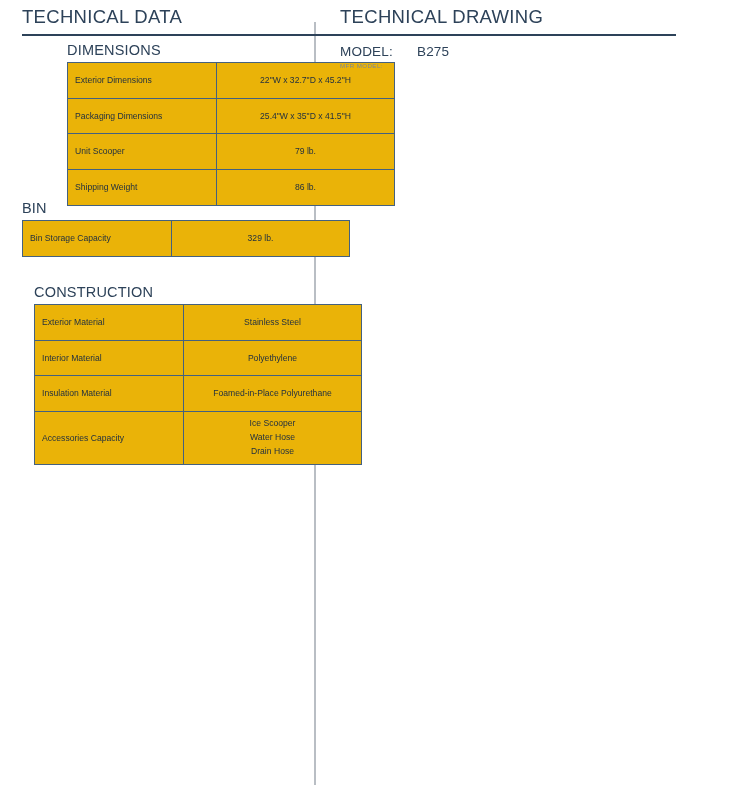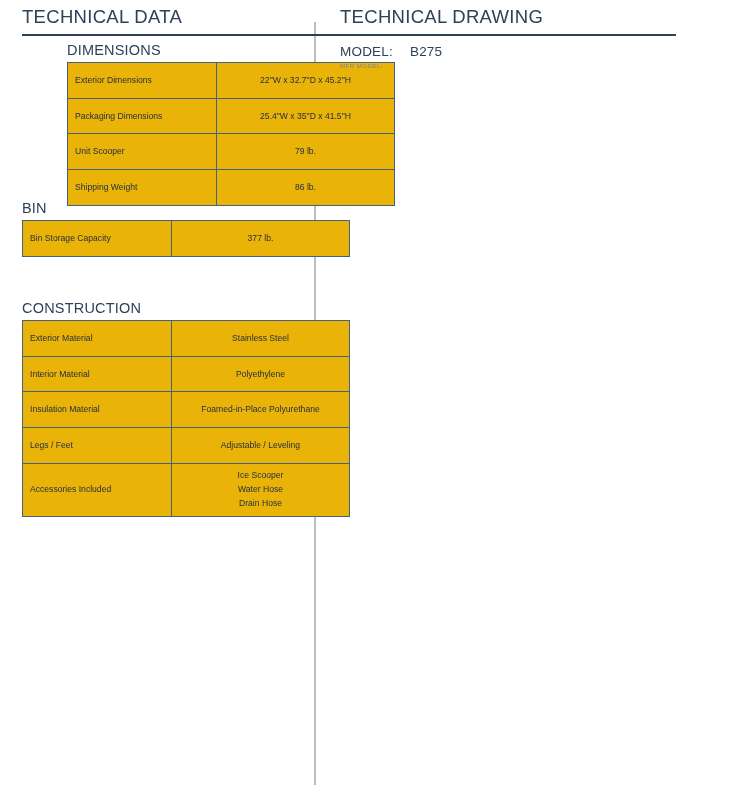--- a/index.html
+++ b/index.html
@@ -111,21 +111,21 @@
   .model-block {
     position: absolute;
     left: 24px;
     top: 44px;
   }
   .model-row {
     font-size: 13.5px;
     color: #2d4259;
     letter-spacing: 0.2px;
   }
-  .model-row .mval { margin-left: 13px; }
+  .model-row .mval { margin-left: 20px; }
   .mfr-row {
     font-size: 6.2px;
     color: #7c8894;
     letter-spacing: 0.4px;
     margin-top: 3px;
   }
 </style>
 </head>
 <body>
 
@@ -161,48 +161,44 @@
         </tbody>
       </table>
     </div>
 
     <div class="section" style="top:200px;">
       <div class="section-title">BIN</div>
       <table class="spec">
         <tbody>
           <tr>
             <td class="k">Bin Storage Capacity</td>
-            <td class="v">377 lb.</td>
+            <td class="v">329 lb.</td>
           </tr>
         </tbody>
       </table>
     </div>
 
-    <div class="section" style="top:300px;">
+    <div class="section" style="top:284px;margin-left:12px;">
       <div class="section-title">CONSTRUCTION</div>
       <table class="spec">
         <tbody>
           <tr>
             <td class="k">Exterior Material</td>
             <td class="v">Stainless Steel</td>
           </tr>
           <tr>
             <td class="k">Interior Material</td>
             <td class="v">Polyethylene</td>
           </tr>
           <tr>
             <td class="k">Insulation Material</td>
             <td class="v">Foamed-in-Place Polyurethane</td>
           </tr>
           <tr>
-            <td class="k">Legs / Feet</td>
-            <td class="v">Adjustable / Leveling</td>
-          </tr>
-          <tr>
-            <td class="k acc">Accessories Included</td>
+            <td class="k acc">Accessories Capacity</td>
             <td class="v acc">
               <span class="acc-line">Ice Scooper</span>
               <span class="acc-line">Water Hose</span>
               <span class="acc-line">Drain Hose</span>
             </td>
           </tr>
         </tbody>
       </table>
     </div>
 

